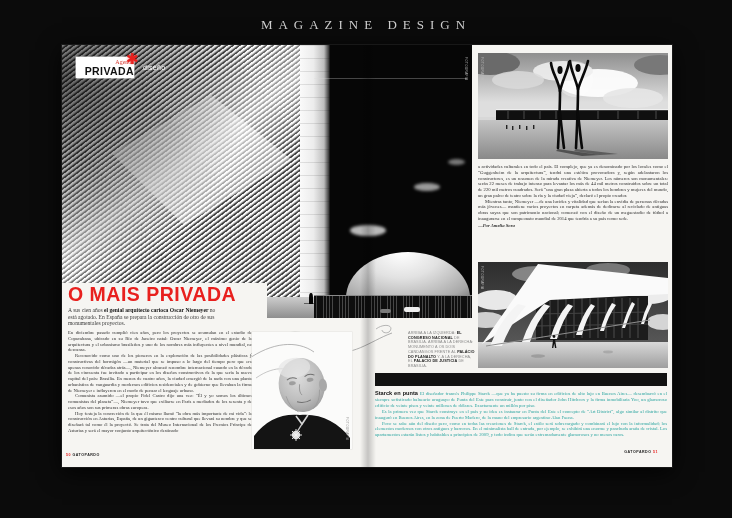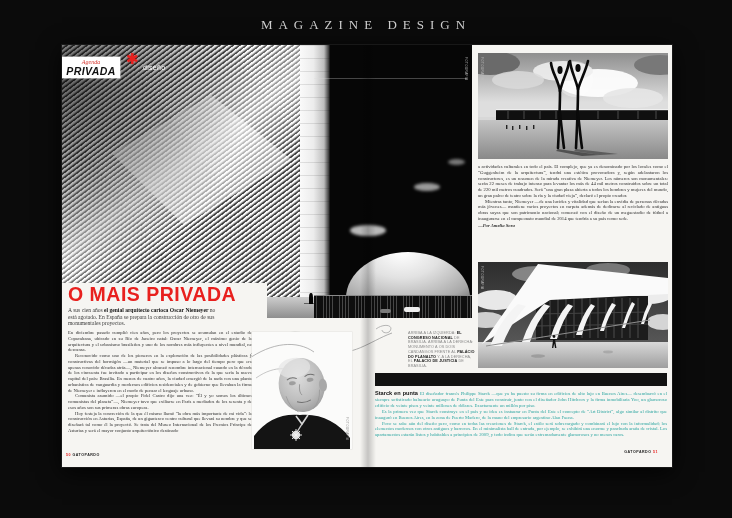--- a/index.html
+++ b/index.html
@@ -36,22 +36,22 @@
     background:repeating-linear-gradient(90deg,#0e0e0e 0 2.5px,#474747 2.5px 3.2px);}
   .ph-pave{position:absolute;left:205px;top:252px;width:47px;height:21px;
     background:linear-gradient(180deg,#cdcdcd,#8e8e8e);}
   .ph-person{position:absolute;left:247px;top:248px;width:4px;height:11px;background:#050505;
     border-radius:45% 45% 0 0;}
   .ph-pshadow{position:absolute;left:242px;top:258px;width:10px;height:1.4px;background:rgba(0,0,0,0.5);}
   .ph-car1{position:absolute;left:342px;top:262px;width:16px;height:5px;background:#efefef;border-radius:2px;}
   .ph-car2{position:absolute;left:318px;top:264px;width:11px;height:4px;background:#7a7a7a;border-radius:2px;}
 
   
-  .badge{position:absolute;left:0;top:12px;width:58px;height:21px;background:#ffffff;text-align:center;
-    box-shadow:0 0 0 .5px #d9d9d9;z-index:6;font-style:italic;}
+  .badge{position:absolute;left:14px;top:12px;width:58px;height:21px;background:#ffffff;text-align:right;
+    box-shadow:0 0 0 .5px #d9d9d9;z-index:6;}
   .badge-kicker{font-family:"Liberation Serif",serif;font-size:6px;line-height:7px;color:#d5342c;padding-top:1.5px;}
   .badge-title{font-size:10.5px;line-height:11px;font-weight:bold;letter-spacing:.4px;color:#101010;}
   .badge-star{position:absolute;left:64px;top:6px;font-size:15px;line-height:15px;color:#e8201e;z-index:7;
     text-shadow:0 0 2px rgba(232,32,30,.6);}
   .badge-tag{position:absolute;left:81px;top:19px;font-size:7px;color:#ffffff;z-index:7;letter-spacing:.3px;}
 
   
   .headline-box{position:absolute;left:0;top:238px;width:205px;height:35px;background:#f6f5f2;z-index:5;}
   .headline{position:absolute;left:6px;top:239px;margin:0;font-size:19.5px;line-height:20px;font-weight:bold;
     letter-spacing:.5px;color:#e8201e;z-index:6;}

